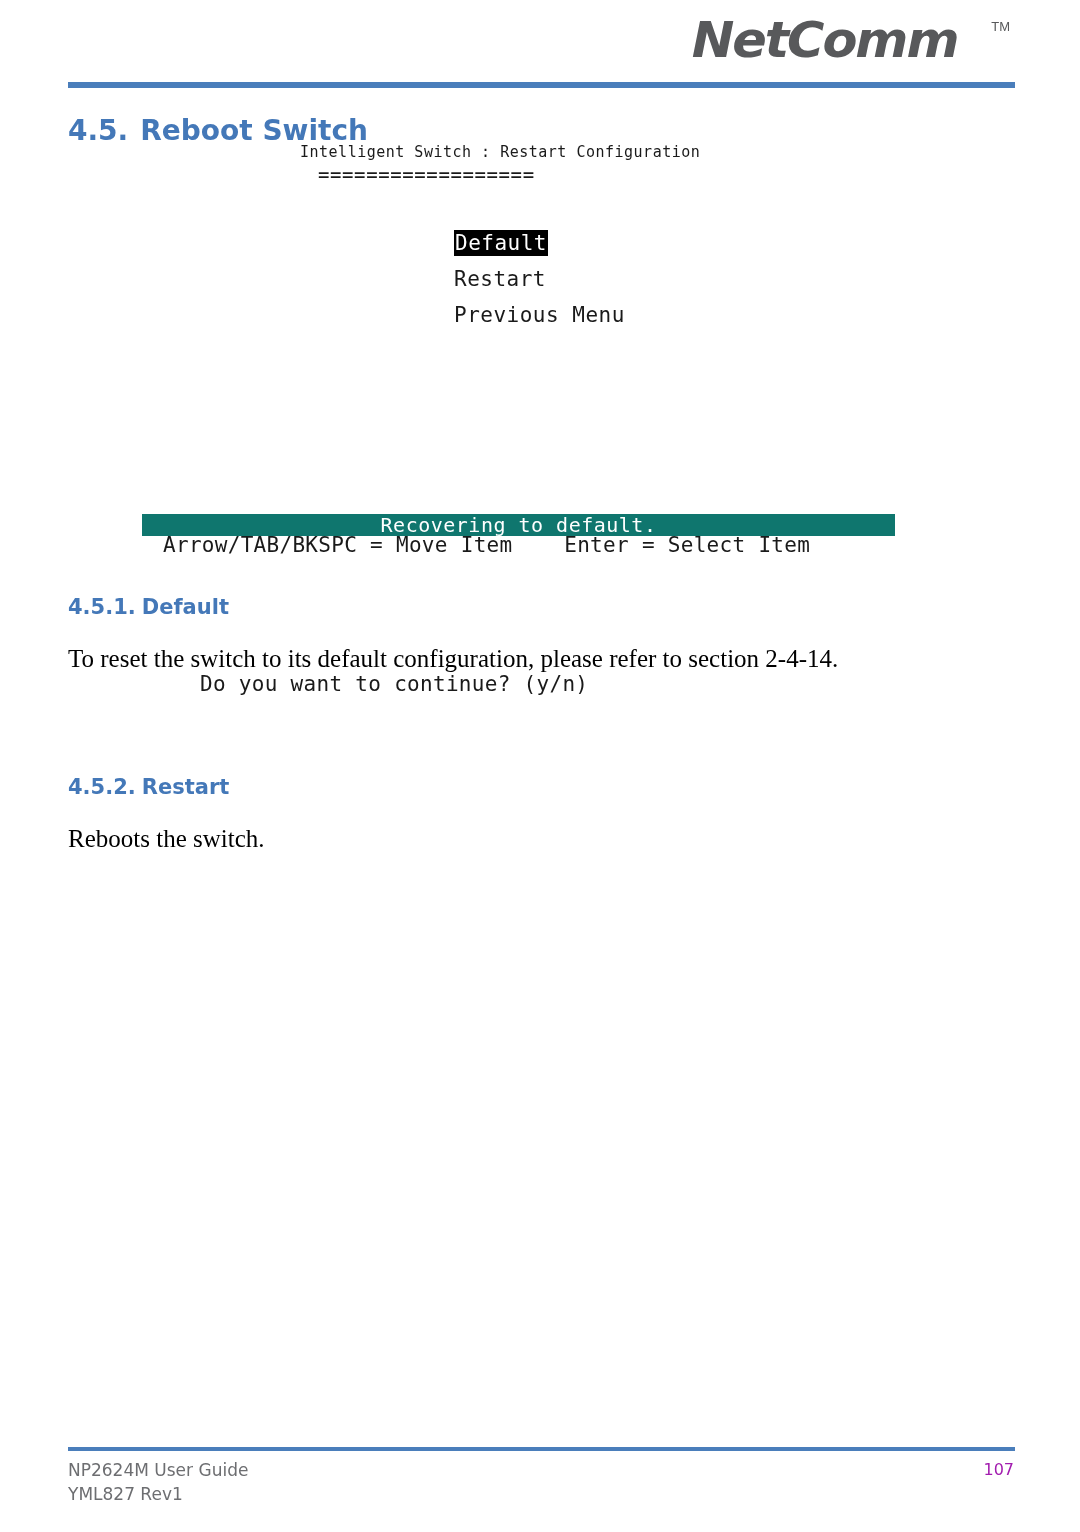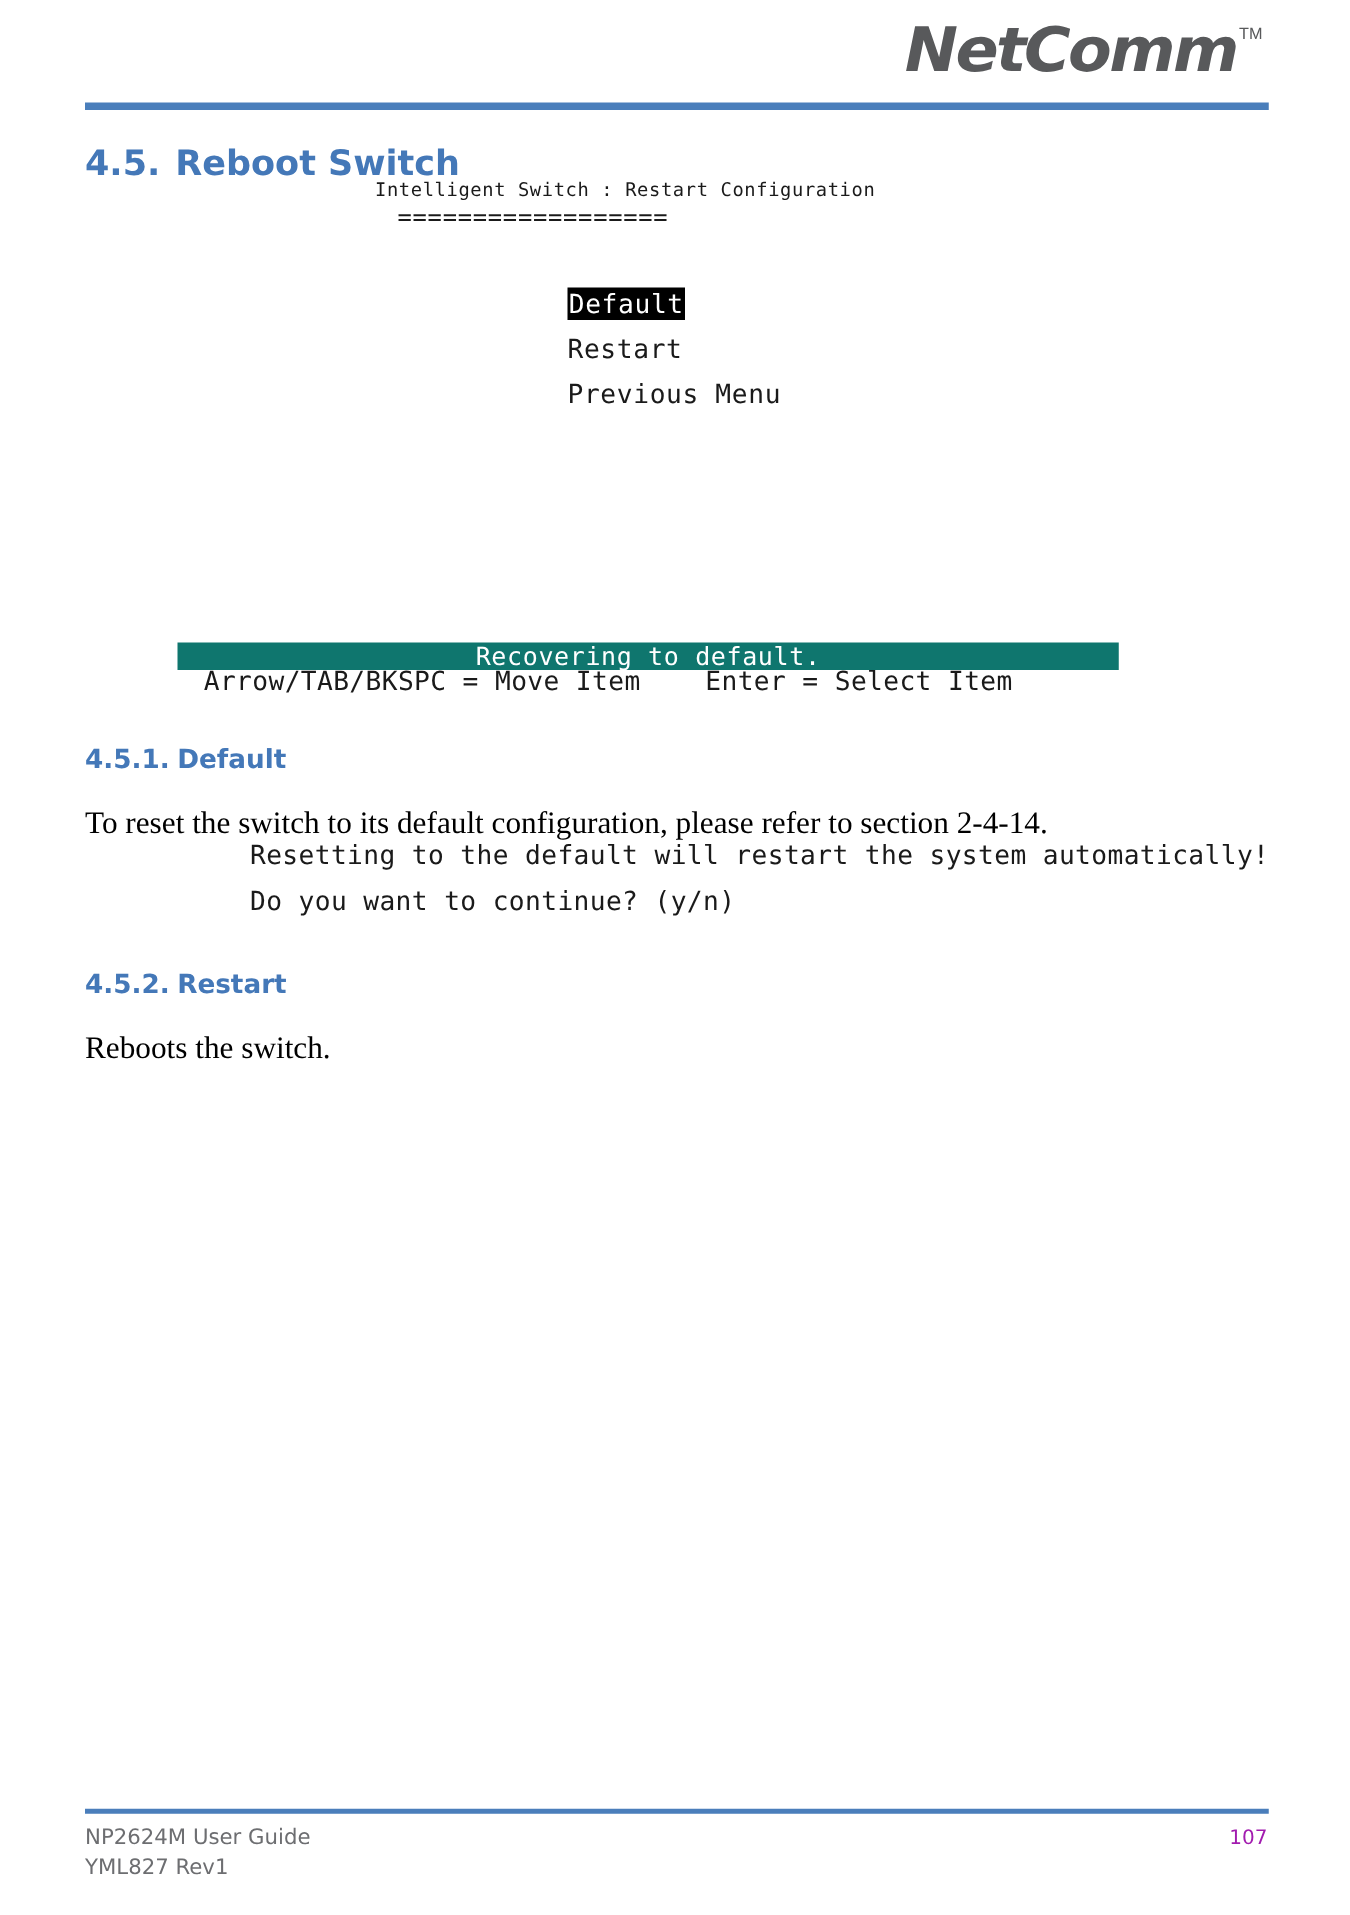--- a/index.html
+++ b/index.html
@@ -17,20 +17,21 @@
   }
 
   
   .logo-wrap {
     position: absolute;
     top: 16px;
     right: 70px;
     display: flex;
     align-items: flex-start;
     line-height: 1;
+    gap: 32px;
   }
   .logo-text {
     font-family: "DejaVu Sans", sans-serif;
     font-style: italic;
     font-weight: bold;
     font-size: 49px;
     letter-spacing: -2px;
     color: #58595b;
     transform: scaleX(1.04);
     transform-origin: right top;
@@ -232,21 +233,20 @@
 
 <div class="statusbar">Recovering to default.</div>
 <div class="helpline">Arrow/TAB/BKSPC = Move Item    Enter = Select Item</div>
 
 <h2 class="h2" id="h2-default">
   <span class="num">4.5.1.</span><span>Default</span>
 </h2>
 <p class="body-p" id="p-default">To reset the switch to its default configuration, please refer to section 2-4-14.</p>
 
 <div class="prompt-block">
-  <span class="prompt-line">Resetting to the default will restart the system automatically!</span>
   <span class="prompt-line">Do you want to continue? (y/n)</span>
 </div>
 
 <h2 class="h2" id="h2-restart">
   <span class="num">4.5.2.</span><span>Restart</span>
 </h2>
 <p class="body-p" id="p-restart">Reboots the switch.</p>
 
 <div class="rule-bottom"></div>
 <div class="footer-left">

